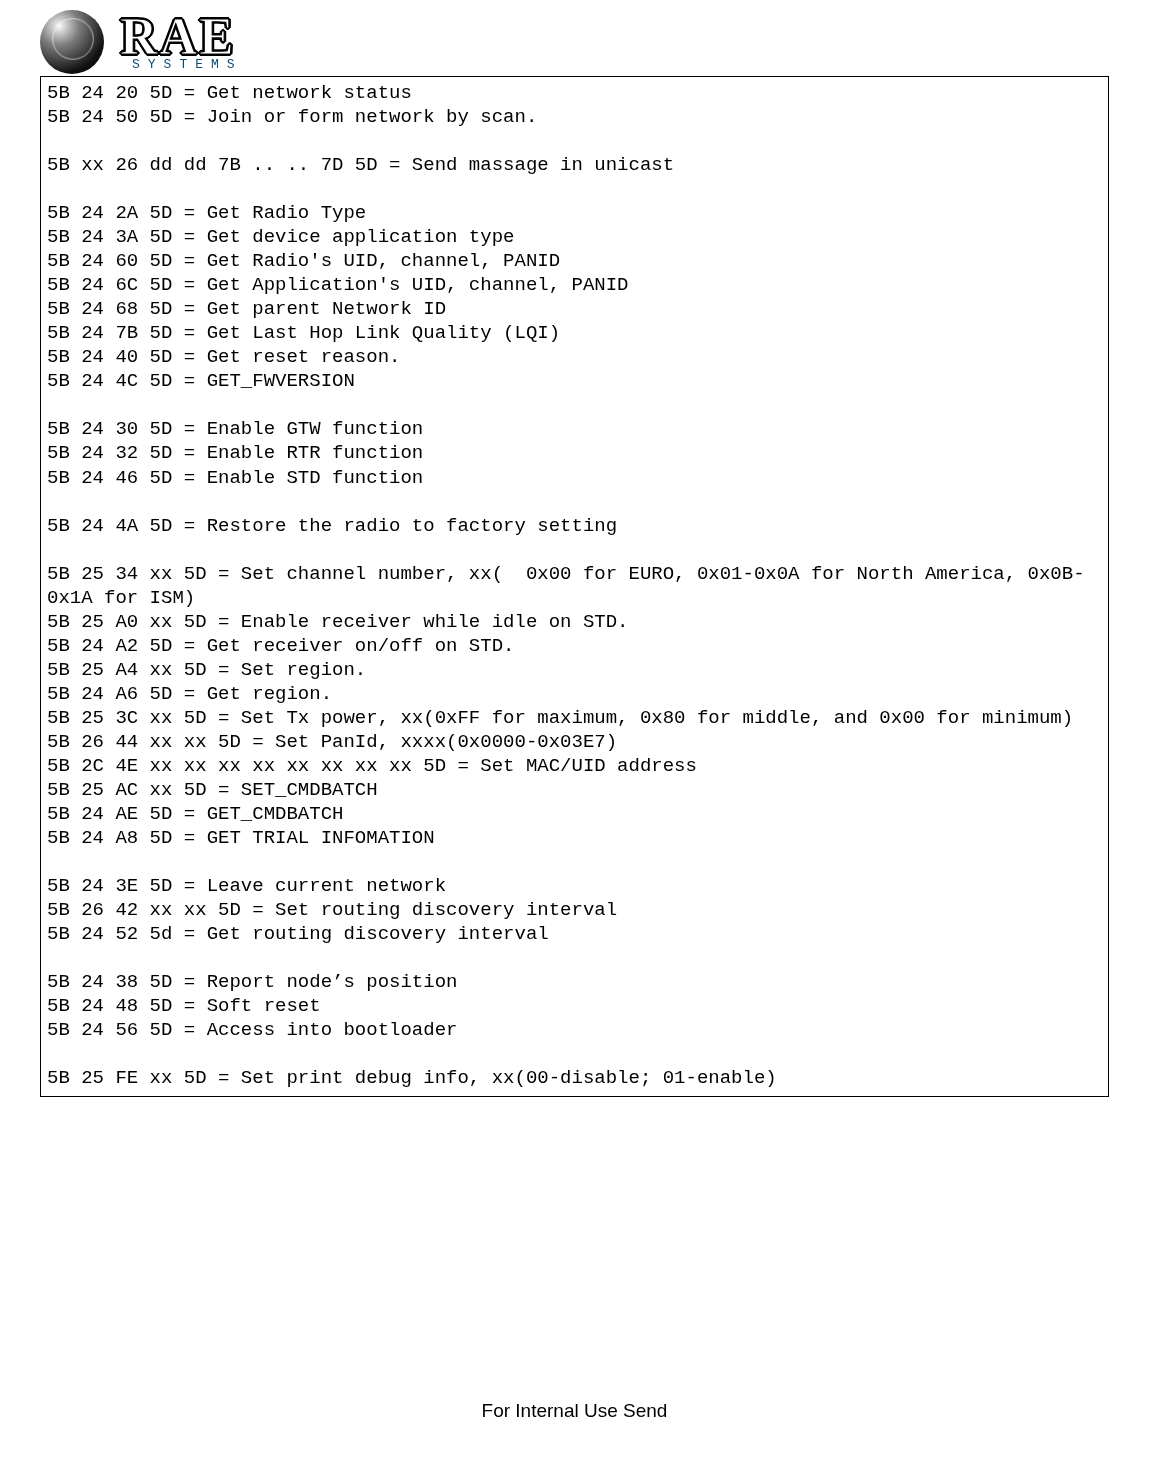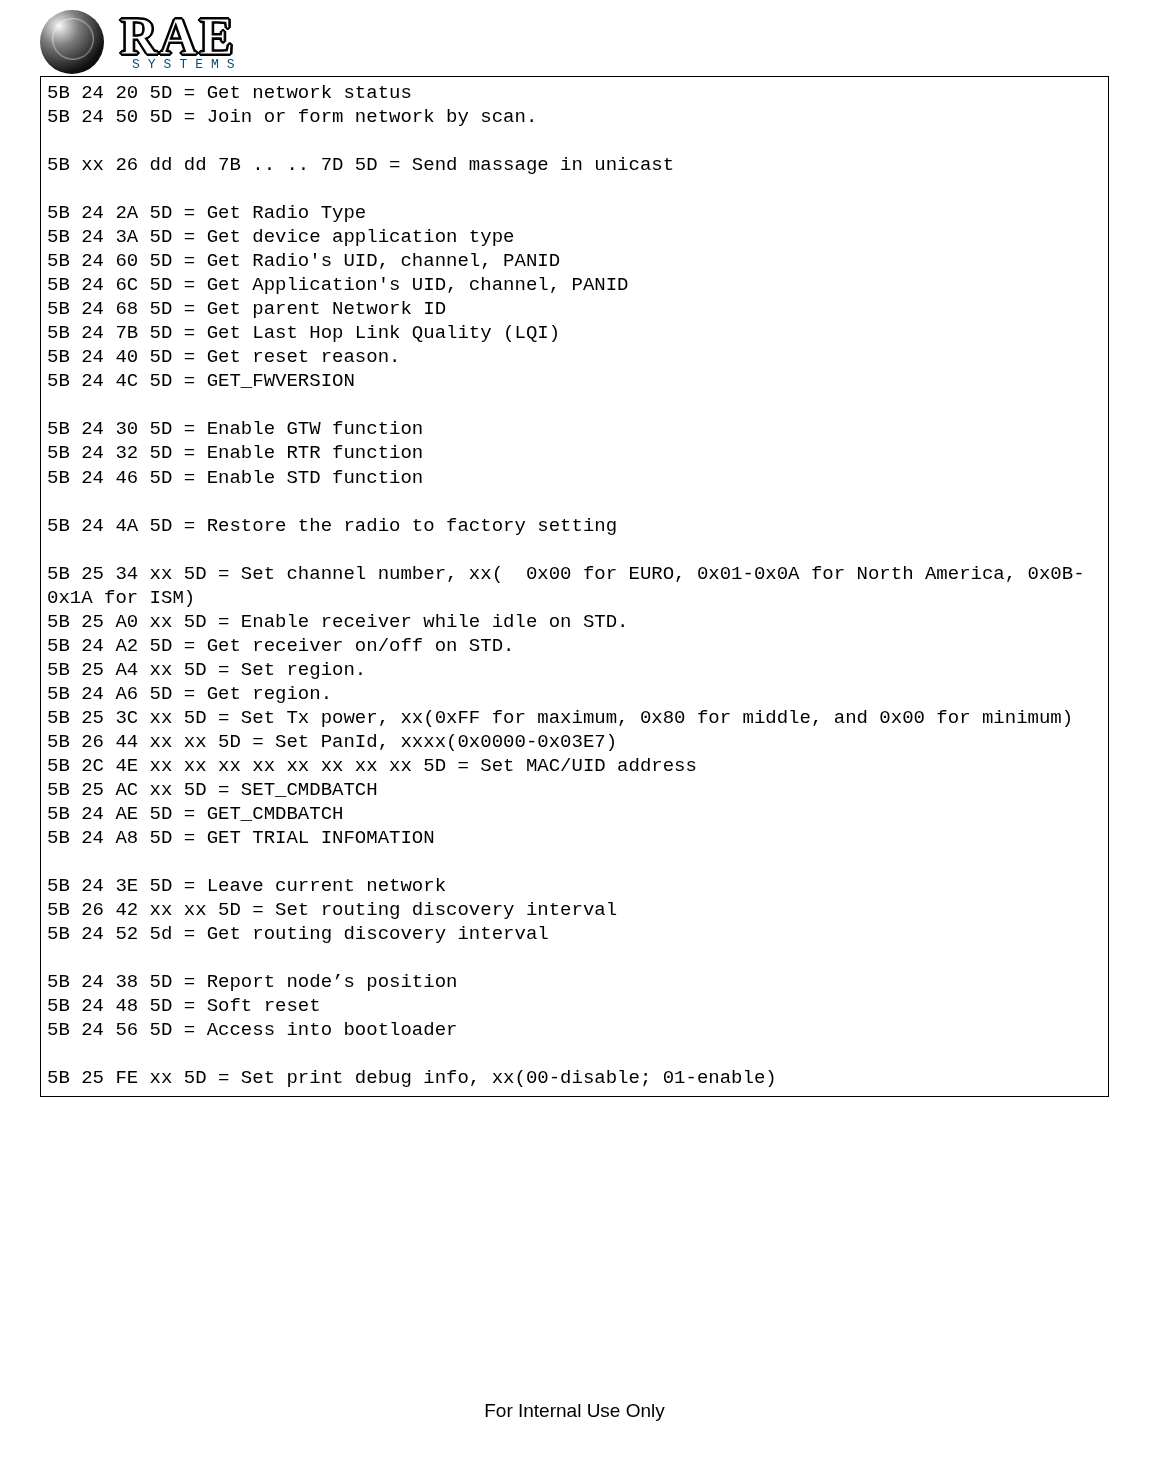--- a/index.html
+++ b/index.html
@@ -136,14 +136,14 @@
 5B 24 3E 5D = Leave current network
 5B 26 42 xx xx 5D = Set routing discovery interval
 5B 24 52 5d = Get routing discovery interval
 
 5B 24 38 5D = Report node’s position
 5B 24 48 5D = Soft reset
 5B 24 56 5D = Access into bootloader
 
 5B 25 FE xx 5D = Set print debug info, xx(00-disable; 01-enable)</div>
 
-  <div class="footer">For Internal Use Only</div>
+  <div class="footer">For Internal Use Send</div>
 </div>
 
 </body></html>

